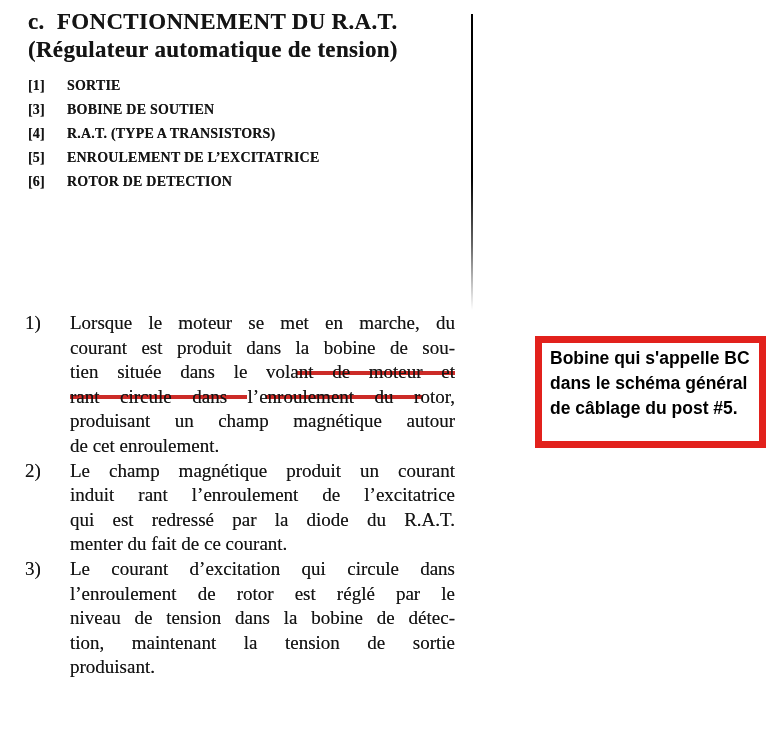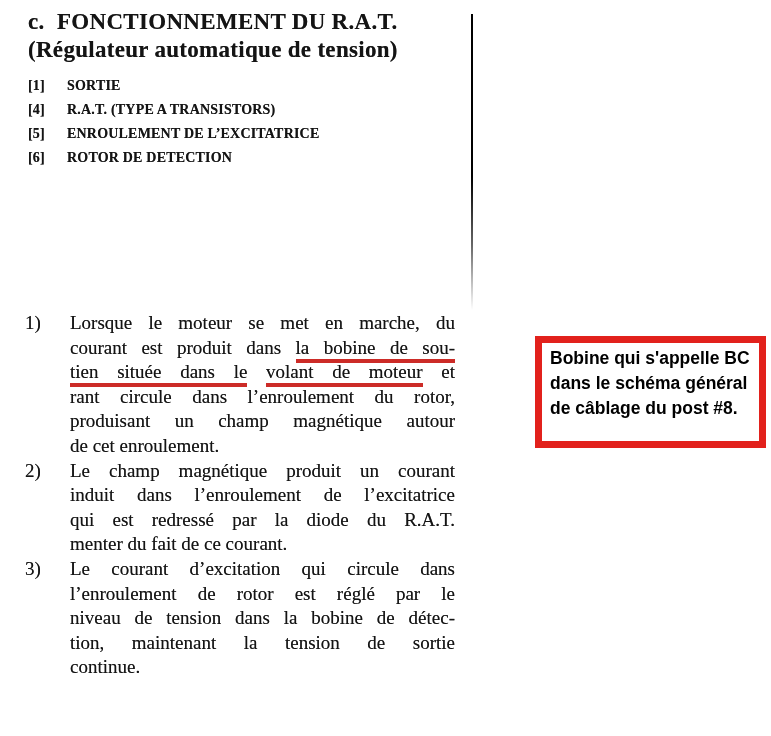--- a/index.html
+++ b/index.html
@@ -42,21 +42,21 @@
     position: absolute; left: 25px; top: 311px; width: 430px;
     font-size: 19px; line-height: 24.6px;
   }
   .para { display: flex; }
   .para-num { width: 45px; flex: 0 0 45px; }
   .para-body { flex: 1; min-width: 0; }
   .tline { text-align: justify; }
   .tline.just { text-align-last: justify; }
   .u {
     border-bottom: 4px solid var(--red-underline);
-    padding-bottom: 1px;
+    padding-bottom: 13px;
   }
 
   
   .scanline {
     position: absolute; left: 471px; top: 14px; width: 2px; height: 296px;
     background: linear-gradient(to bottom, #000 0%, #000 55%, #666 78%, rgba(0,0,0,0) 100%);
   }
 
   
   .note {
@@ -75,20 +75,21 @@
 <div class="heading inkish">
   <div class="h-line1">
     <span class="h-label">c.</span>
     <span class="h-title">FONCTIONNEMENT DU R.A.T.</span>
   </div>
   <div class="h-line2">(Régulateur automatique de tension)</div>
 </div>
 
 <div class="legend inkish" id="legend">
     <div class="leg-item"><span class="leg-num">[1]</span><span class="leg-label">SORTIE</span></div>
+    <div class="leg-item"><span class="leg-num">[3]</span><span class="leg-label">BOBINE DE SOUTIEN</span></div>
     <div class="leg-item"><span class="leg-num">[4]</span><span class="leg-label">R.A.T. (TYPE A TRANSISTORS)</span></div>
     <div class="leg-item"><span class="leg-num">[5]</span><span class="leg-label">ENROULEMENT DE L’EXCITATRICE</span></div>
     <div class="leg-item"><span class="leg-num">[6]</span><span class="leg-label">ROTOR DE DETECTION</span></div>
   </div>
 
 <div class="paras inkish" id="paras">
     <div class="para">
       <span class="para-num">1)</span>
       <div class="para-body">
         <div class="tline just"><span>Lorsque le moteur se met en marche, du</span></div>
@@ -96,38 +97,38 @@
         <div class="tline just"><span class="u">tien située dans le</span><span> </span><span class="u">volant de moteur</span><span> et</span></div>
         <div class="tline just"><span>rant circule dans l’enroulement du rotor,</span></div>
         <div class="tline just"><span>produisant un champ magnétique autour</span></div>
         <div class="tline"><span>de cet enroulement.</span></div>
       </div>
     </div>
     <div class="para">
       <span class="para-num">2)</span>
       <div class="para-body">
         <div class="tline just"><span>Le champ magnétique produit un courant</span></div>
-        <div class="tline just"><span>induit dans l’enroulement de l’excitatrice</span></div>
+        <div class="tline just"><span>induit rant l’enroulement de l’excitatrice</span></div>
         <div class="tline just"><span>qui est redressé par la diode du R.A.T.</span></div>
         <div class="tline"><span>menter du fait de ce courant.</span></div>
       </div>
     </div>
     <div class="para">
       <span class="para-num">3)</span>
       <div class="para-body">
         <div class="tline just"><span>Le courant d’excitation qui circule dans</span></div>
         <div class="tline just"><span>l’enroulement de rotor est réglé par le</span></div>
         <div class="tline just"><span>niveau de tension dans la bobine de détec-</span></div>
         <div class="tline just"><span>tion, maintenant la tension de sortie</span></div>
-        <div class="tline"><span>continue.</span></div>
+        <div class="tline"><span>produisant.</span></div>
       </div>
     </div>
   </div>
 
 <div class="scanline"></div>
 
 <div class="note">
   <div id="noteLines">
       <div class="note-line">Bobine qui s'appelle BC</div>
       <div class="note-line">dans le schéma général</div>
-      <div class="note-line">de câblage du post #8.</div>
+      <div class="note-line">de câblage du post #5.</div>
     </div>
 </div>
 
 </body></html>

